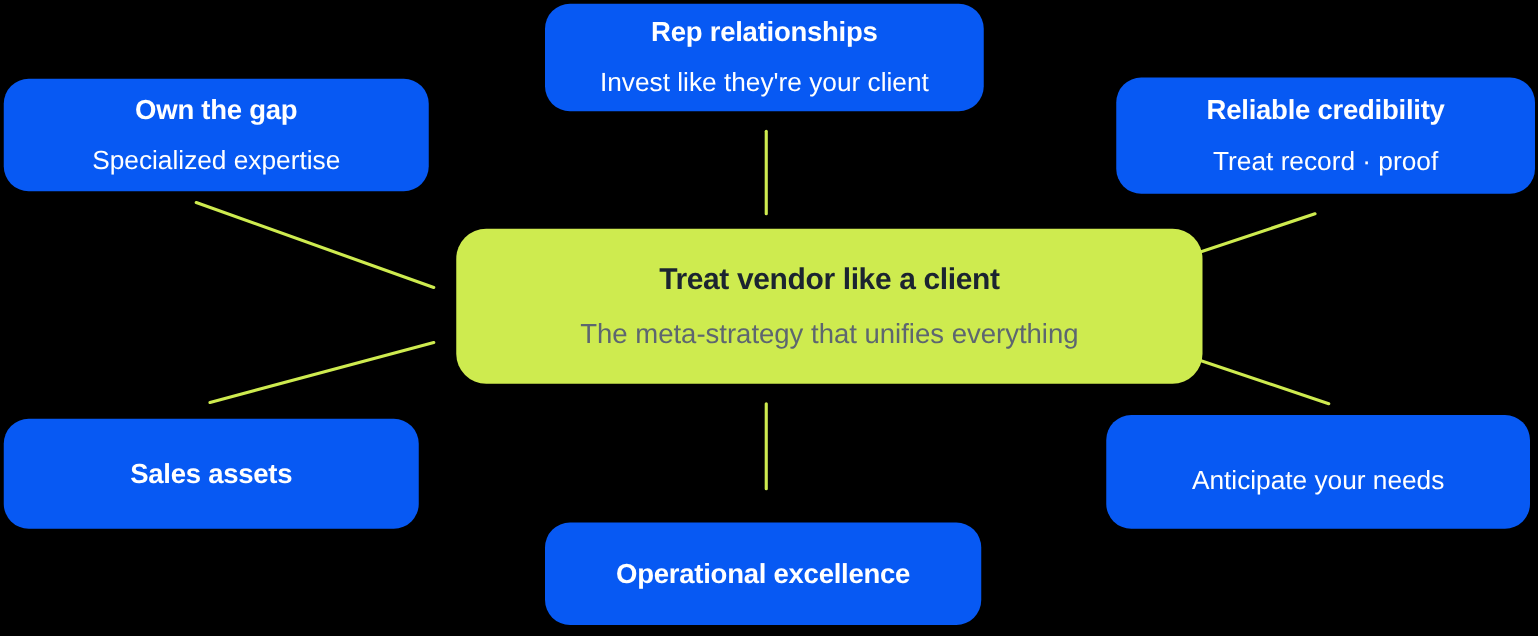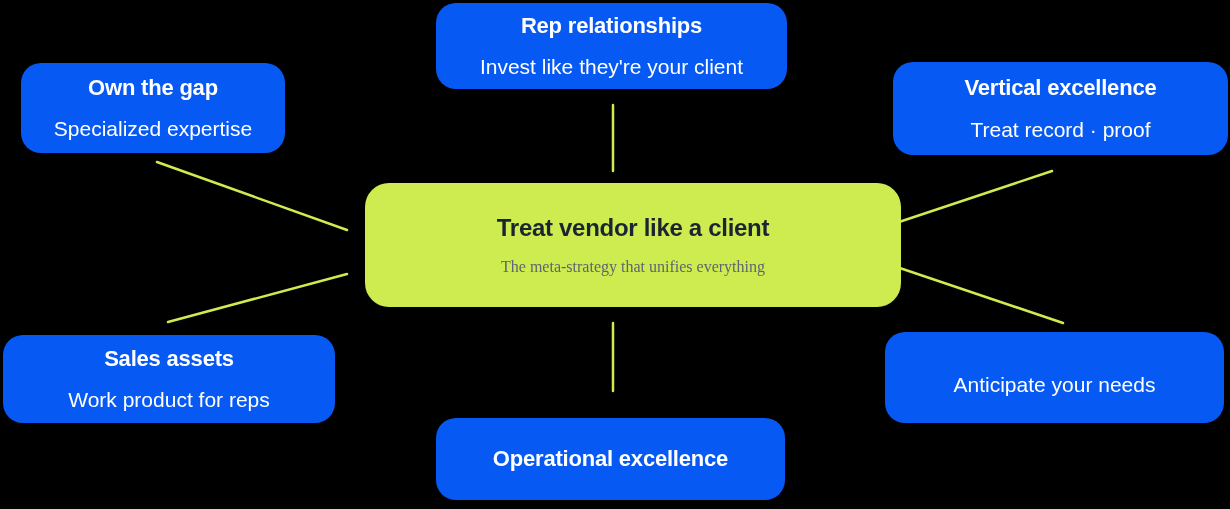--- a/index.html
+++ b/index.html
@@ -57,23 +57,22 @@
     background: var(--lime, #CEEB4F);
     border-radius: 24px;
   }
   .node.center .title {
     color: var(--ink, #1B2430);
     font-size: 24px;
     letter-spacing: -0.3px;
   }
   .node.center .subtitle {
     color: var(--muted, #5D6670);
-    font-size: 16px;
+    font-size: 22px;
     margin-top: 14px;
-    font-family: Liberation Serif, serif;
   }
 </style>
 </head>
 <body>
 
 <div class="canvas">
 
   <svg class="connectors" viewBox="0 0 1230 509" aria-hidden="true">
     <line class="connector" x1="613" y1="105" x2="613" y2="171"></line>
     <line class="connector" x1="157" y1="162" x2="347" y2="230"></line>
@@ -81,38 +80,37 @@
     <line class="connector" x1="168" y1="322" x2="347" y2="274"></line>
     <line class="connector" x1="876" y1="260" x2="1063" y2="323"></line>
     <line class="connector" x1="613" y1="323" x2="613" y2="391"></line>
   </svg>
 
   <div class="node blue" style="left:436px; top:3px; width:351px; height:86px">
     <div class="title">Rep relationships</div>
     <div class="subtitle">Invest like they're your client</div>
   </div>
 
-  <div class="node blue" style="left:21px; top:63px; width:264px; height:90px">
+  <div class="node blue" style="left:3px; top:63px; width:340px; height:90px">
     <div class="title">Own the gap</div>
     <div class="subtitle">Specialized expertise</div>
   </div>
 
   <div class="node blue" style="left:893px; top:62px; width:335px; height:93px">
-    <div class="title">Vertical excellence</div>
+    <div class="title">Reliable credibility</div>
     <div class="subtitle">Treat record · proof</div>
   </div>
 
-  <div class="node center" style="left:365px; top:183px; width:536px; height:124px">
+  <div class="node center" style="left:365px; top:183px; width:597px; height:124px">
     <div class="title">Treat vendor like a client</div>
     <div class="subtitle">The meta-strategy that unifies everything</div>
   </div>
 
   <div class="node blue" style="left:3px; top:335px; width:332px; height:88px">
     <div class="title">Sales assets</div>
-    <div class="subtitle">Work product for reps</div>
   </div>
 
   <div class="node blue" style="left:885px; top:332px; width:339px; height:91px">
     <div class="subtitle">Anticipate your needs</div>
   </div>
 
   <div class="node blue" style="left:436px; top:418px; width:349px; height:82px">
     <div class="title">Operational excellence</div>
   </div>
 

